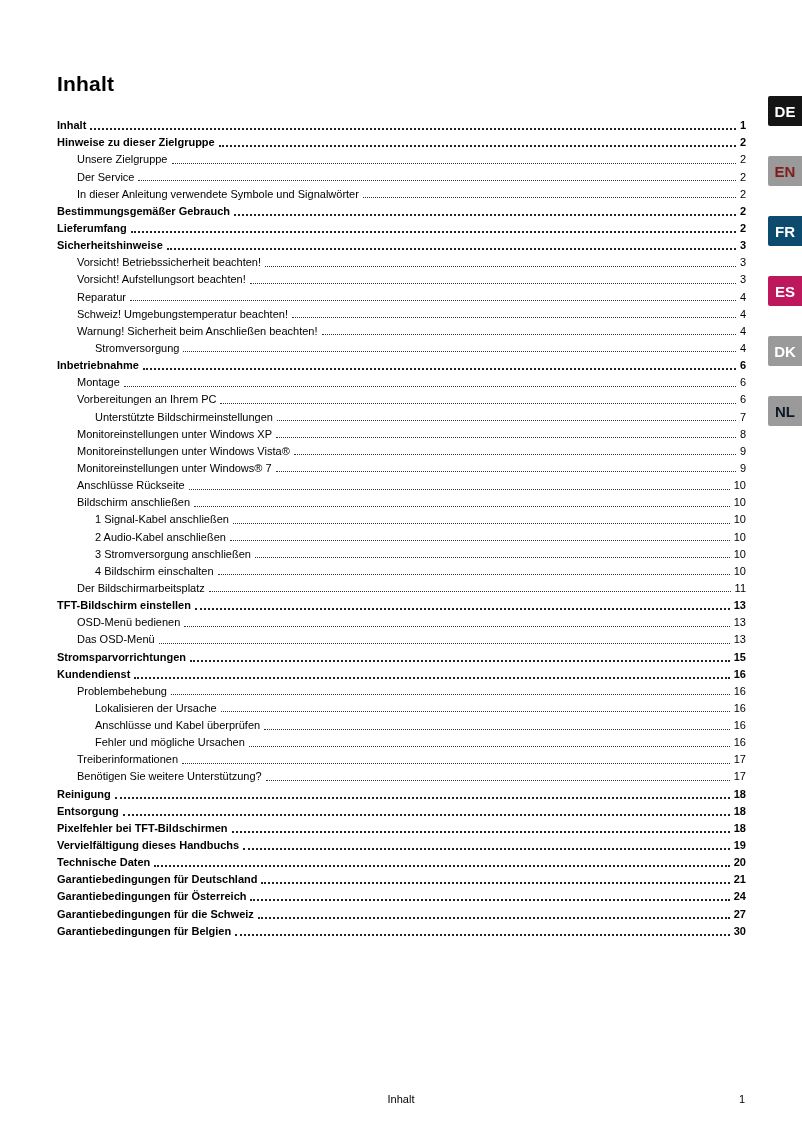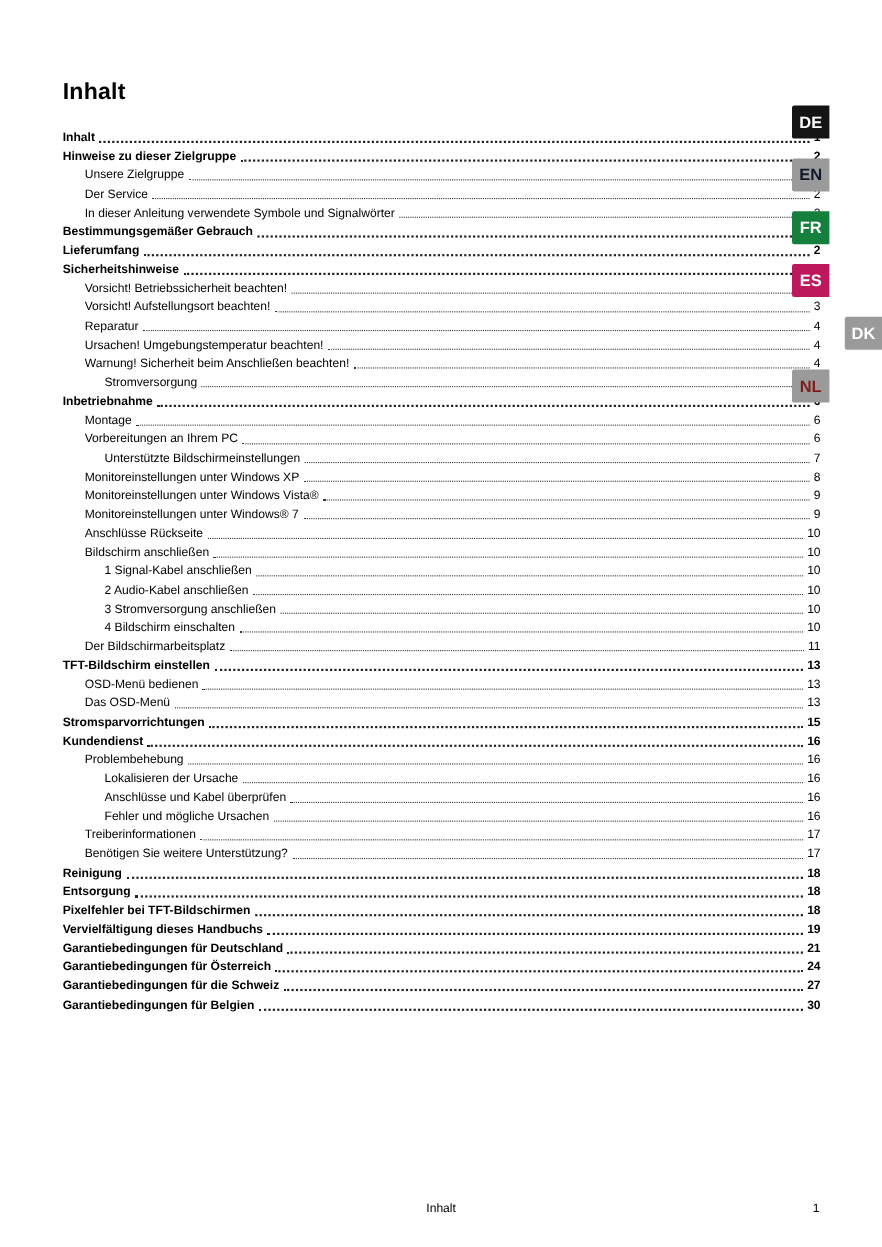--- a/index.html
+++ b/index.html
@@ -31,21 +31,21 @@
   .toc-row .leader {
     flex:1 1 auto;
     border-bottom:1.5px dotted #333;
     margin:0 2px 2.5px 2px;
     min-width:8px;
   }
   .toc-row.bold .leader { border-bottom:2px dotted #222; margin-bottom:2px; }
   .toc-row .pagenum { white-space:nowrap; padding-left:2px; }
   .lang-tabs {
     position:absolute; right:0; top:96px;
-    display:flex; flex-direction:column; gap:18px;
+    display:flex; flex-direction:column; gap:30px;
   }
   .lang-tab {
     width:34px; height:30px;
     display:flex; align-items:center; justify-content:center;
     color:#ffffff; font-weight:700; font-size:15px;
     border-radius:2px 0 0 2px;
   }
   .footer {
     position:absolute; left:57px; right:57px; top:1093px;
     height:16px; font-size:11px;
@@ -112,21 +112,21 @@
       <span class="label">Vorsicht! Aufstellungsort beachten!</span>
       <span class="leader"></span>
       <span class="pagenum">3</span>
     </div>
     <div class="toc-row lvl1">
       <span class="label">Reparatur</span>
       <span class="leader"></span>
       <span class="pagenum">4</span>
     </div>
     <div class="toc-row lvl1">
-      <span class="label">Ursachen! Umgebungstemperatur beachten!</span>
+      <span class="label">Schweiz! Umgebungstemperatur beachten!</span>
       <span class="leader"></span>
       <span class="pagenum">4</span>
     </div>
     <div class="toc-row lvl1">
       <span class="label">Warnung! Sicherheit beim Anschließen beachten!</span>
       <span class="leader"></span>
       <span class="pagenum">4</span>
     </div>
     <div class="toc-row lvl2">
       <span class="label">Stromversorgung</span>
@@ -270,20 +270,25 @@
     </div>
     <div class="toc-row lvl0 bold">
       <span class="label">Pixelfehler bei TFT-Bildschirmen</span>
       <span class="leader"></span>
       <span class="pagenum">18</span>
     </div>
     <div class="toc-row lvl0 bold">
       <span class="label">Vervielfältigung dieses Handbuchs</span>
       <span class="leader"></span>
       <span class="pagenum">19</span>
+    </div>
+    <div class="toc-row lvl0 bold">
+      <span class="label">Technische Daten</span>
+      <span class="leader"></span>
+      <span class="pagenum">20</span>
     </div>
     <div class="toc-row lvl0 bold">
       <span class="label">Garantiebedingungen für Deutschland</span>
       <span class="leader"></span>
       <span class="pagenum">21</span>
     </div>
     <div class="toc-row lvl0 bold">
       <span class="label">Garantiebedingungen für Österreich</span>
       <span class="leader"></span>
       <span class="pagenum">24</span>
@@ -295,23 +300,23 @@
     </div>
     <div class="toc-row lvl0 bold">
       <span class="label">Garantiebedingungen für Belgien</span>
       <span class="leader"></span>
       <span class="pagenum">30</span>
     </div>
   </div>
 
 <div class="lang-tabs">
     <div class="lang-tab active" style="background: rgb(20, 20, 20); color: rgb(255, 255, 255);">DE</div>
-    <div class="lang-tab" style="background: rgb(154, 154, 154); color: #0f172a;">EN</div>
-    <div class="lang-tab" style="background: #15803d; color: rgb(255, 255, 255);">FR</div>
+    <div class="lang-tab" style="background: rgb(154, 154, 154); color: #7f1d1d;">EN</div>
+    <div class="lang-tab" style="background: #0c4a6e; color: rgb(255, 255, 255);">FR</div>
     <div class="lang-tab" style="background: #be185d; color: rgb(255, 255, 255);">ES</div>
-    <div class="lang-tab" style="background: rgb(154, 154, 154); color: rgb(255, 255, 255); margin-left: 48px;">DK</div>
-    <div class="lang-tab" style="background: rgb(154, 154, 154); color: #7f1d1d;">NL</div>
+    <div class="lang-tab" style="background: rgb(154, 154, 154); color: rgb(255, 255, 255);">DK</div>
+    <div class="lang-tab" style="background: rgb(154, 154, 154); color: #0f172a;">NL</div>
   </div>
 
 <div class="footer">
   <span class="footer-label">Inhalt</span>
   <span class="footer-page">1</span>
 </div>
 
 </body></html>

